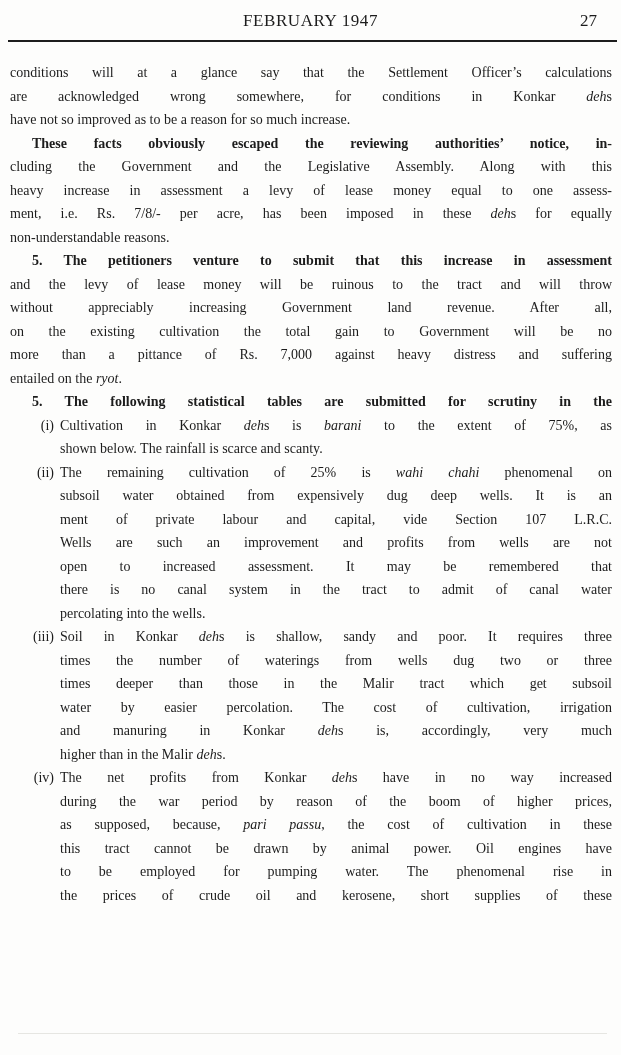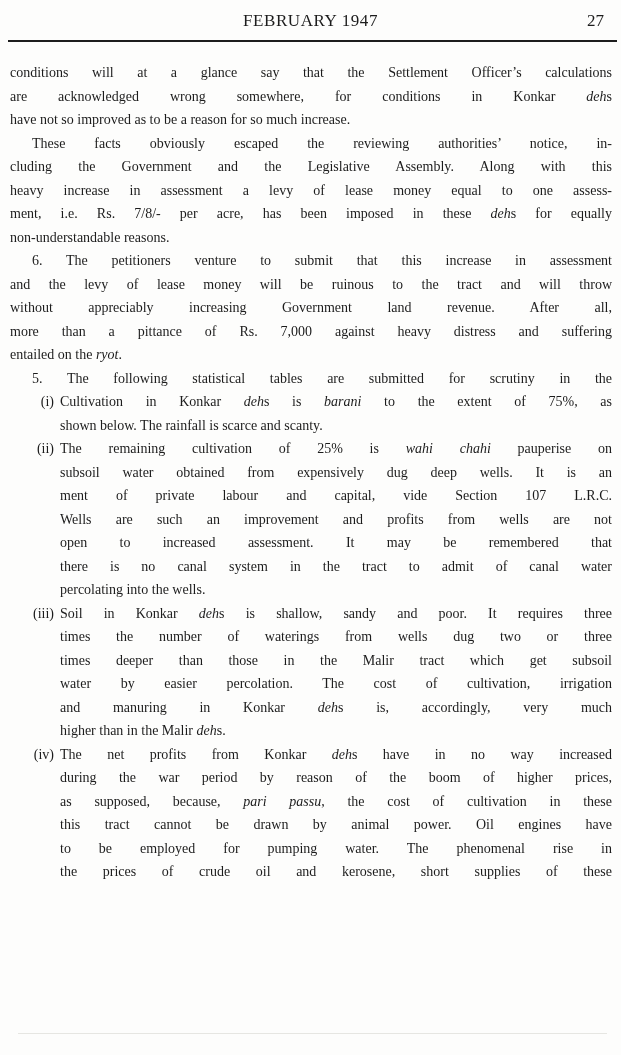--- a/index.html
+++ b/index.html
@@ -26,21 +26,21 @@
   }
   .header-title {
     position: absolute;
     top: 11px; left: 0; right: 0;
     text-align: center;
     font-size: 17px;
     letter-spacing: 0.6px;
   }
   .page-number {
     position: absolute;
-    top: 11px; right: 17px;
+    top: 11px; right: 24px;
     font-size: 17px;
   }
   .header-rule {
     position: absolute;
     top: 40px; left: 8px; right: 4px;
     height: 2px;
     background: #1d1d1d;
   }
   
   .doc-body {
@@ -50,21 +50,21 @@
     width: 602px;
     font-size: 14px;
     line-height: 23.5px;
   }
   .line {
     text-align: justify;
     text-align-last: left;
     white-space: normal;
   }
   .line.just { text-align-last: justify; }
-  .line.ind  { text-indent: 22px; }
+  .line.ind  { text-indent: 22px; font-weight: bold; }
   .block.item {
     position: relative;
     padding-left: 50px;
   }
   .marker {
     position: absolute;
     left: 0; top: 0;
     width: 44px;
     text-align: right;
   }
@@ -93,37 +93,38 @@
         <div class="line"><span>have not so improved as to be a reason for so much increase.</span></div>
       </div>
       <div class="block para">
         <div class="line just ind"><span>These facts obviously escaped the reviewing authorities’ notice, in-</span></div>
         <div class="line just"><span>cluding the Government and the Legislative Assembly. Along with this</span></div>
         <div class="line just"><span>heavy increase in assessment a levy of lease money equal to one assess-</span></div>
         <div class="line just"><span>ment, i.e. Rs. 7/8/- per acre, has been imposed in these </span><span class="it">deh</span><span>s for equally</span></div>
         <div class="line"><span>non-understandable reasons.</span></div>
       </div>
       <div class="block para">
-        <div class="line just ind"><span>6. The petitioners venture to submit that this increase in assessment</span></div>
+        <div class="line just ind"><span>5. The petitioners venture to submit that this increase in assessment</span></div>
         <div class="line just"><span>and the levy of lease money will be ruinous to the tract and will throw</span></div>
         <div class="line just"><span>without appreciably increasing Government land revenue. After all,</span></div>
+        <div class="line just"><span>on the existing cultivation the total gain to Government will be no</span></div>
         <div class="line just"><span>more than a pittance of Rs. 7,000 against heavy distress and suffering</span></div>
         <div class="line"><span>entailed on the </span><span class="it">ryot</span><span>.</span></div>
       </div>
       <div class="block para">
         <div class="line just ind"><span>5. The following statistical tables are submitted for scrutiny in the</span></div>
       </div>
       <div class="block item">
         <span class="marker">(i)</span>
         <div class="line just"><span>Cultivation in Konkar </span><span class="it">deh</span><span>s is </span><span class="it">barani</span><span> to the extent of 75%, as</span></div>
         <div class="line"><span>shown below. The rainfall is scarce and scanty.</span></div>
       </div>
       <div class="block item">
         <span class="marker">(ii)</span>
-        <div class="line just"><span>The remaining cultivation of 25% is </span><span class="it">wahi chahi</span><span> pauperise on</span></div>
+        <div class="line just"><span>The remaining cultivation of 25% is </span><span class="it">wahi chahi</span><span> phenomenal on</span></div>
         <div class="line just"><span>subsoil water obtained from expensively dug deep wells. It is an</span></div>
         <div class="line just"><span>ment of private labour and capital, vide Section 107 L.R.C.</span></div>
         <div class="line just"><span>Wells are such an improvement and profits from wells are not</span></div>
         <div class="line just"><span>open to increased assessment. It may be remembered that</span></div>
         <div class="line just"><span>there is no canal system in the tract to admit of canal water</span></div>
         <div class="line"><span>percolating into the wells.</span></div>
       </div>
       <div class="block item">
         <span class="marker">(iii)</span>
         <div class="line just"><span>Soil in Konkar </span><span class="it">deh</span><span>s is shallow, sandy and poor. It requires three</span></div>

